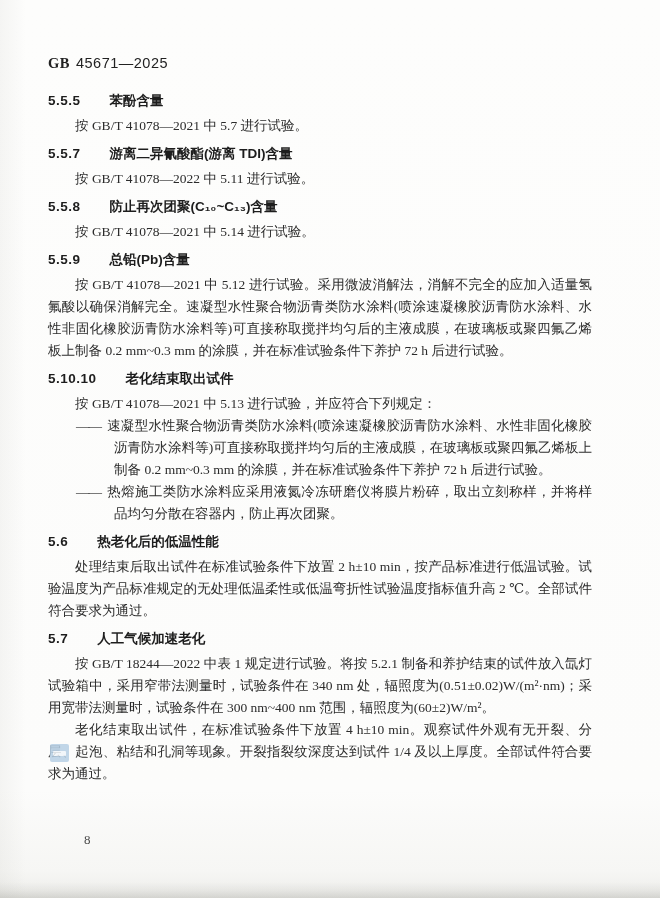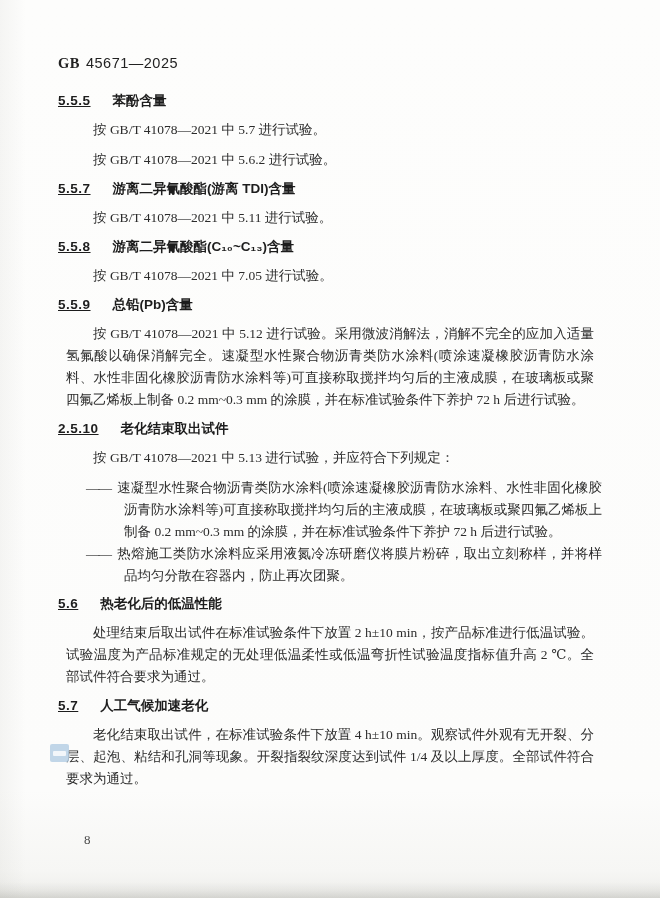--- a/index.html
+++ b/index.html
@@ -16,21 +16,21 @@
       linear-gradient(180deg, #fdfdfc 0%, #fcfcfb 88%, #f6f6f4 97%, #ededea 100%);
     overflow: hidden;
     color: #2b2b2b;
     font-family: "Liberation Serif", "DejaVu Serif", serif;
     font-size: 13.5px;
     line-height: 22px;
   }
   .content {
     position: absolute;
     top: 54px;
-    left: 58px;
+    left: 48px;
     width: 544px;
   }
   .std-header {
     font-family: "Liberation Sans", "DejaVu Sans", sans-serif;
     font-size: 14.5px;
     line-height: 18px;
     letter-spacing: 0.5px;
     margin-bottom: 19px;
     color: #222;
   }
@@ -41,26 +41,25 @@
   }
   .sec-h {
     font-family: "Liberation Sans", "DejaVu Sans", sans-serif;
     font-weight: bold;
     font-size: 13.5px;
     line-height: 20px;
     color: #1d1d1d;
     margin: 7px 0 4px 0;
   }
   .sec-h .sec-num {
-    margin-right: 22px;
+    margin-right: 29px;
     letter-spacing: 0.5px;
-    text-decoration: underline;
   }
   .para {
-    margin: 8px;
+    margin: 0;
     text-indent: 2em;
     text-align: justify;
     text-justify: inter-ideograph;
   }
   .dash-item {
     margin: 0;
     padding-left: 66px;
     text-indent: -38px;
     text-align: justify;
     text-justify: inter-ideograph;
@@ -128,66 +127,66 @@
     </div>
 
     <div>
       <div class="sec-h">
         <span class="sec-num">5.5.5</span><span>苯酚含量</span>
       </div>
       <p class="para">按 GB/T 41078—2021 中 5.7 进行试验。</p>
     </div>
 
     <div>
-      <p class="para">按 GB/T 41078—2021 中 5.6.2 进行试验。</p>
     </div>
 
     <div>
       <div class="sec-h">
         <span class="sec-num">5.5.7</span><span>游离二异氰酸酯(游离 TDI)含量</span>
       </div>
-      <p class="para">按 GB/T 41078—2021 中 5.11 进行试验。</p>
+      <p class="para">按 GB/T 41078—2022 中 5.11 进行试验。</p>
     </div>
 
     <div>
       <div class="sec-h">
-        <span class="sec-num">5.5.8</span><span>游离二异氰酸酯(C₁₀~C₁₃)含量</span>
+        <span class="sec-num">5.5.8</span><span>防止再次团聚(C₁₀~C₁₃)含量</span>
       </div>
-      <p class="para">按 GB/T 41078—2021 中 7.05 进行试验。</p>
+      <p class="para">按 GB/T 41078—2021 中 5.14 进行试验。</p>
     </div>
 
     <div>
       <div class="sec-h">
         <span class="sec-num">5.5.9</span><span>总铅(Pb)含量</span>
       </div>
       <p class="para">按 GB/T 41078—2021 中 5.12 进行试验。采用微波消解法，消解不完全的应加入适量氢氟酸以确保消解完全。速凝型水性聚合物沥青类防水涂料(喷涂速凝橡胶沥青防水涂料、水性非固化橡胶沥青防水涂料等)可直接称取搅拌均匀后的主液成膜，在玻璃板或聚四氟乙烯板上制备 0.2 mm~0.3 mm 的涂膜，并在标准试验条件下养护 72 h 后进行试验。</p>
     </div>
 
     <div>
       <div class="sec-h">
-        <span class="sec-num">2.5.10</span><span>老化结束取出试件</span>
+        <span class="sec-num">5.10.10</span><span>老化结束取出试件</span>
       </div>
       <p class="para">按 GB/T 41078—2021 中 5.13 进行试验，并应符合下列规定：</p>
       <div class="dash-list">
         <p class="dash-item"><span class="dash">——</span><span>速凝型水性聚合物沥青类防水涂料(喷涂速凝橡胶沥青防水涂料、水性非固化橡胶沥青防水涂料等)可直接称取搅拌均匀后的主液成膜，在玻璃板或聚四氟乙烯板上制备 0.2 mm~0.3 mm 的涂膜，并在标准试验条件下养护 72 h 后进行试验。</span></p>
         <p class="dash-item"><span class="dash">——</span><span>热熔施工类防水涂料应采用液氮冷冻研磨仪将膜片粉碎，取出立刻称样，并将样品均匀分散在容器内，防止再次团聚。</span></p>
       </div>
     </div>
 
     <div>
       <div class="sec-h">
         <span class="sec-num">5.6</span><span>热老化后的低温性能</span>
       </div>
       <p class="para">处理结束后取出试件在标准试验条件下放置 2 h±10 min，按产品标准进行低温试验。试验温度为产品标准规定的无处理低温柔性或低温弯折性试验温度指标值升高 2 ℃。全部试件符合要求为通过。</p>
     </div>
 
     <div>
       <div class="sec-h">
         <span class="sec-num">5.7</span><span>人工气候加速老化</span>
       </div>
+      <p class="para">按 GB/T 18244—2022 中表 1 规定进行试验。将按 5.2.1 制备和养护结束的试件放入氙灯试验箱中，采用窄带法测量时，试验条件在 340 nm 处，辐照度为(0.51±0.02)W/(m²·nm)；采用宽带法测量时，试验条件在 300 nm~400 nm 范围，辐照度为(60±2)W/m²。</p>
       <p class="para">老化结束取出试件，在标准试验条件下放置 4 h±10 min。观察试件外观有无开裂、分层、起泡、粘结和孔洞等现象。开裂指裂纹深度达到试件 1/4 及以上厚度。全部试件符合要求为通过。</p>
     </div>
 
   </div>
 
   <div class="sticker"></div>
 
   <div class="page-number">8</div>
 
   <div class="left-shade"></div>

